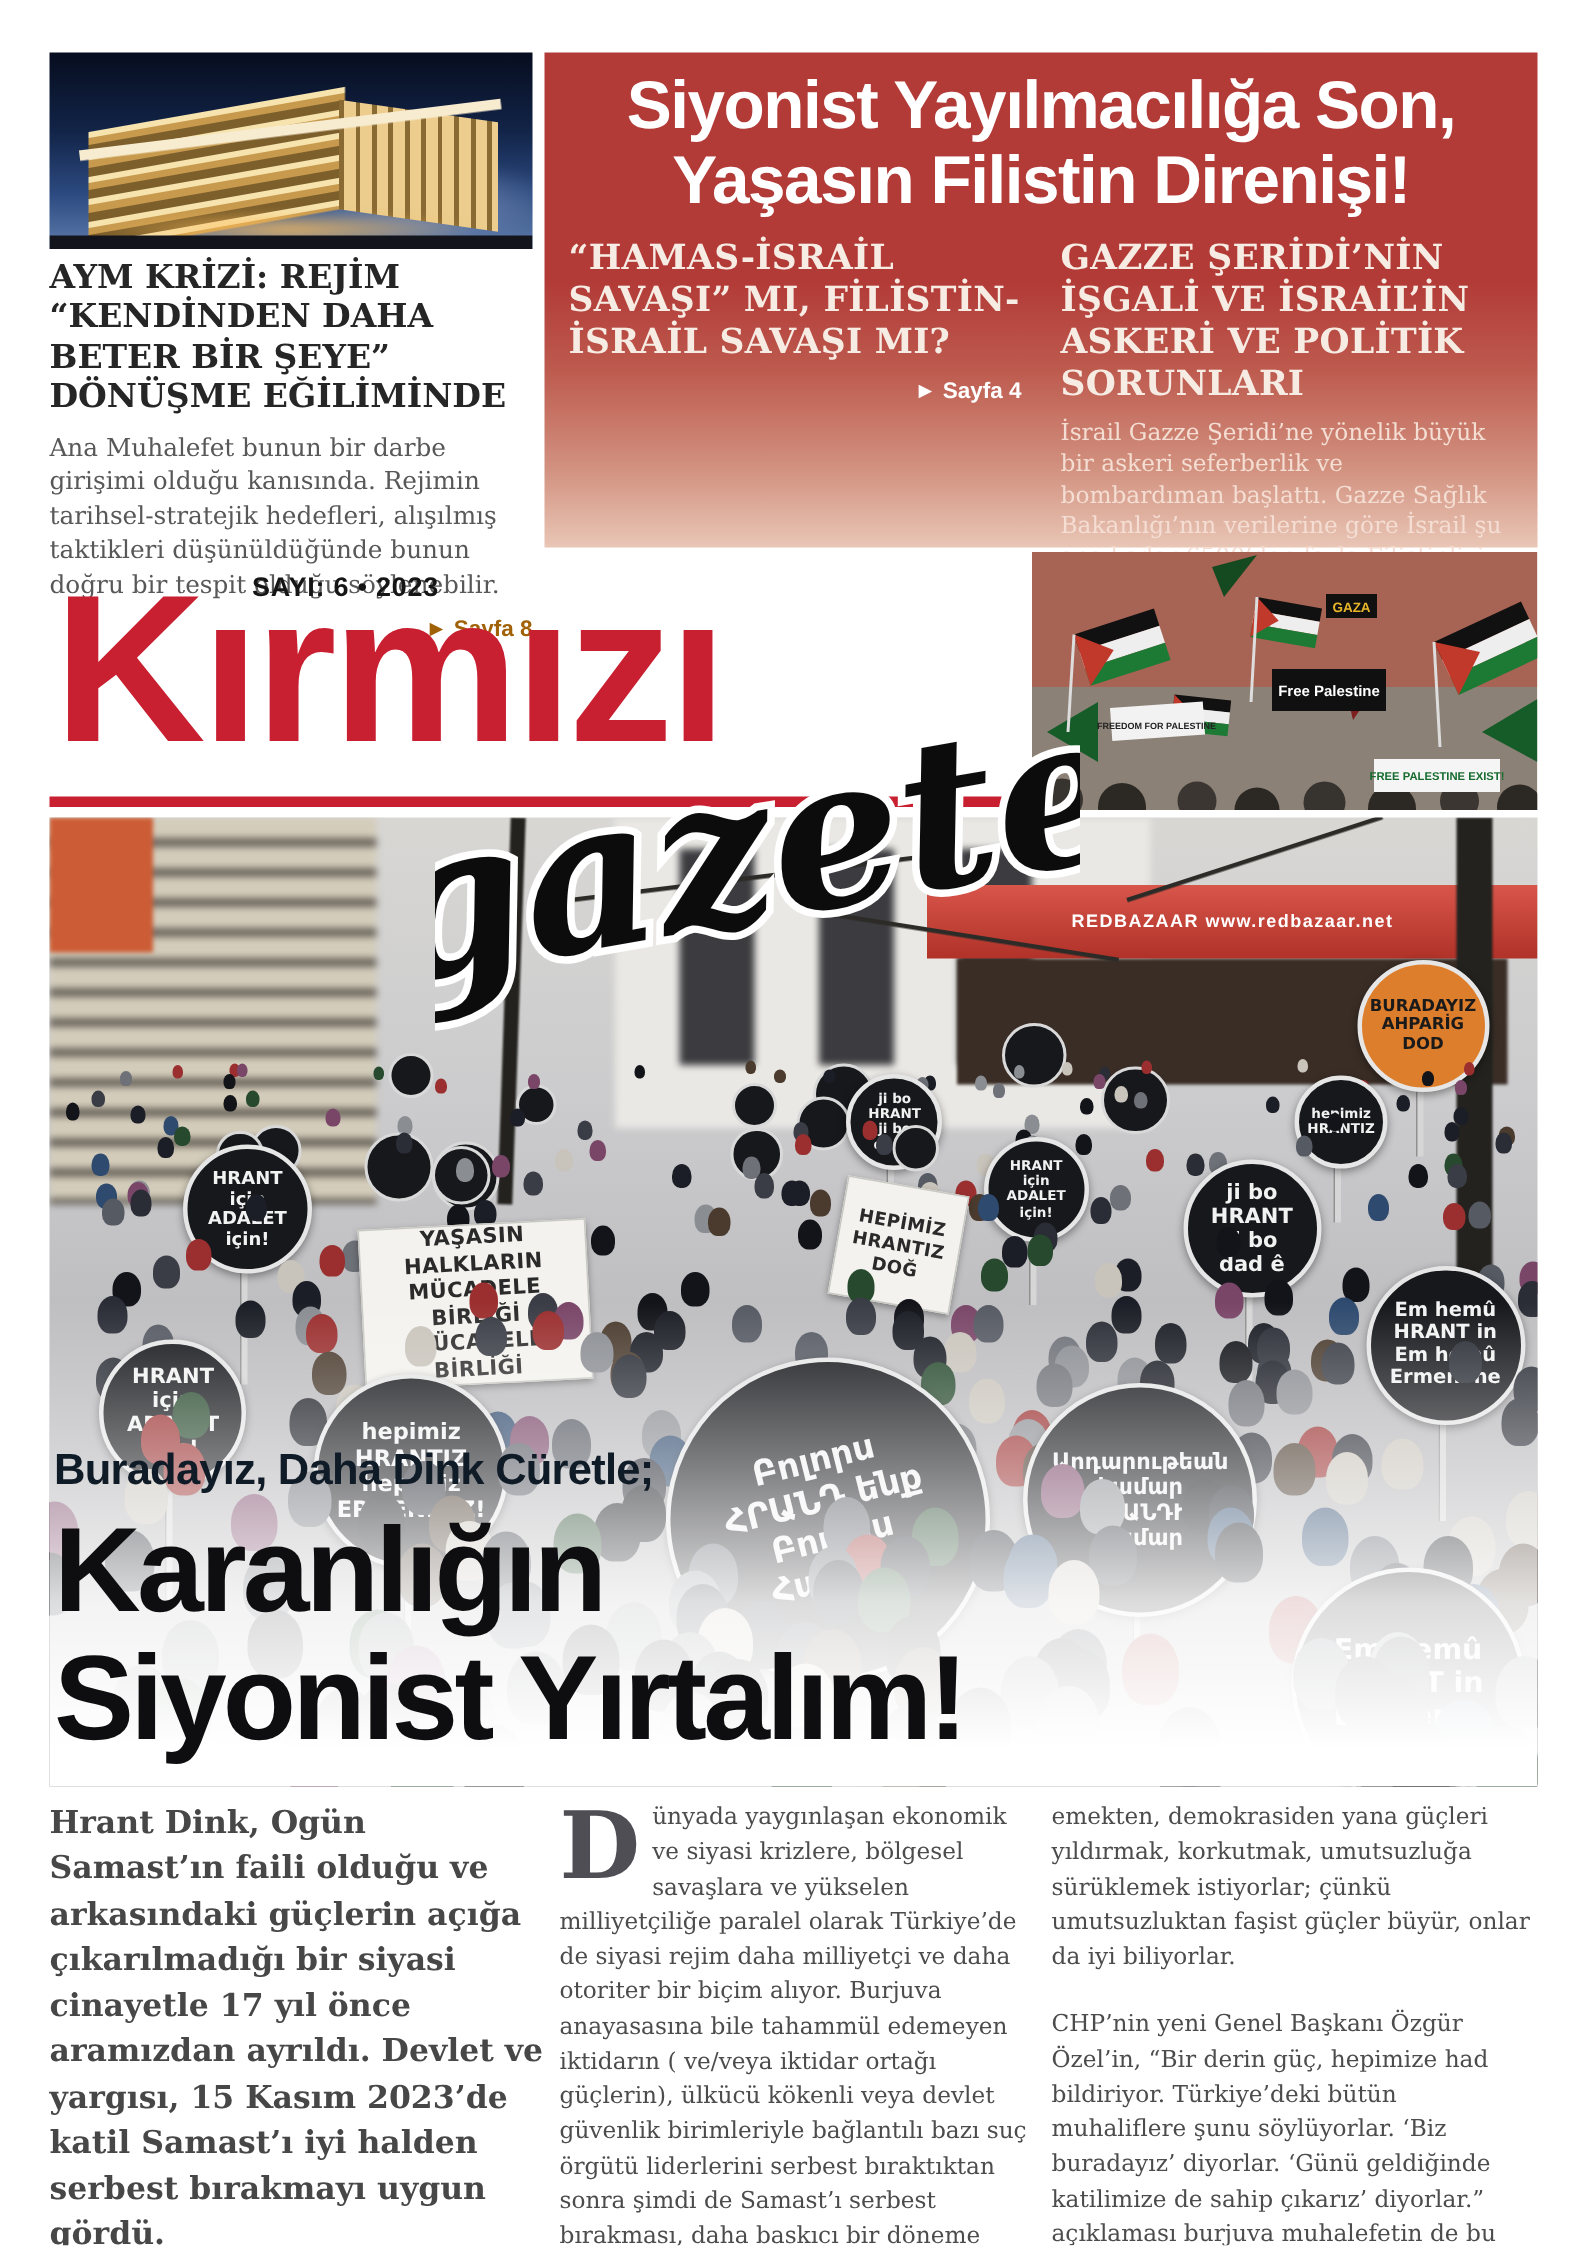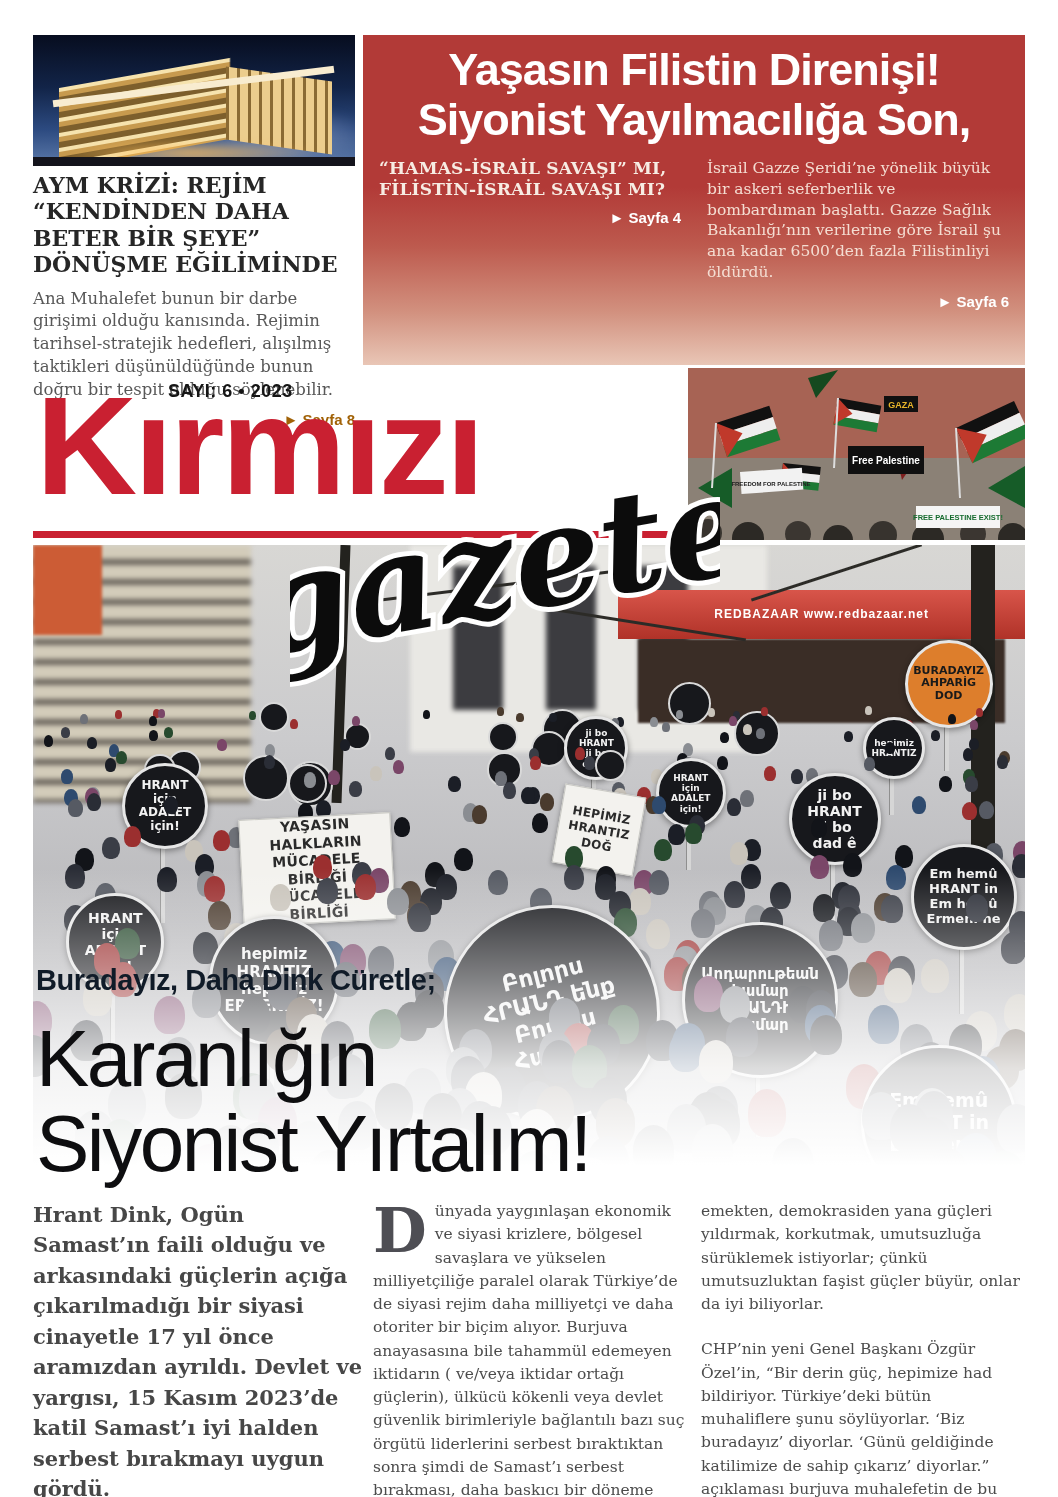--- a/index.html
+++ b/index.html
@@ -22,21 +22,21 @@
     background:radial-gradient(ellipse at center,rgba(255,190,90,.8),rgba(255,190,90,0) 70%);filter:blur(3px);}
   .aym-photo .ground{position:absolute;left:0;bottom:0;width:100%;height:9px;background:#14141c;}
   
   .red-block{position:absolute;left:363px;top:35px;width:662px;height:330px;
     background:linear-gradient(180deg,#b23a37 0%,#b23a37 46%,#bd5a4e 64%,#d2917f 84%,#e9c6b6 100%);}
   .banner-title{padding:10px 10px 0 10px;text-align:center;color:#fff;font-weight:bold;
     font-size:45px;line-height:1.1;letter-spacing:-1px;}
   .red-cols{display:flex;gap:26px;padding:14px 16px 0 16px;}
   .red-cols article{flex:1;}
   .red-cols h3{margin:0 0 8px 0;font-family:"DejaVu Serif",serif;font-weight:bold;
-    font-size:17px;line-height:1.22;color:#f7ece3;letter-spacing:.2px;}
+    font-size:23px;line-height:1.22;color:#f7ece3;letter-spacing:.2px;}
   .red-cols p{margin:0;font-family:"DejaVu Serif",serif;font-size:15.5px;line-height:1.34;color:#f4ddd2;}
   .pageref{font-weight:bold;font-size:15px;text-align:right;margin-top:10px;}
   .pageref.light{color:#ffffff;}
   .pageref.dark{color:#a16207;}
   
   .aym-article{position:absolute;left:33px;top:172px;width:322px;}
   .aym-article h2{margin:0;font-family:"DejaVu Serif",serif;font-weight:bold;font-size:22px;
     line-height:1.2;color:#262626;}
   .aym-article p{margin:10px 0 0 0;font-family:"DejaVu Serif",serif;font-size:16.5px;
     line-height:1.38;color:#585858;}
@@ -71,21 +71,21 @@
   .circlesign{background:#17181c;color:#f2f2f2;border:3px solid #e6e6e6;border-radius:50%;
     line-height:1.15;box-shadow:0 2px 6px rgba(0,0,0,.4);}
   .placard{background:#f3f2ee;color:#2a2a2a;border:1px solid #c9c9c4;line-height:1.25;
     box-shadow:0 2px 5px rgba(0,0,0,.35);letter-spacing:.3px;}
   .photo-fade{position:absolute;inset:0;z-index:2000;pointer-events:none;
     background:linear-gradient(180deg,rgba(255,255,255,0) 0%,rgba(255,255,255,0) 50%,
       rgba(255,255,255,.45) 67%,rgba(255,255,255,.85) 81%,#ffffff 96%);}
   
   .headline{position:absolute;left:36px;top:964px;z-index:6;}
   .kicker{font-size:29px;font-weight:bold;color:#101b28;letter-spacing:-.5px;}
-  .bigtitle{margin-top:20px;font-size:80px;font-weight:normal;color:#0e0e10;line-height:1.06;
+  .bigtitle{margin-top:8px;font-size:80px;font-weight:bold;color:#0e0e10;line-height:1.06;
     letter-spacing:-2.5px;}
   
   .lead-cols{position:absolute;left:33px;top:1200px;width:992px;display:grid;
     grid-template-columns:330px 318px 324px;column-gap:10px;}
   .col1{font-family:"DejaVu Serif",serif;font-size:21px;line-height:1.45;color:#474747;font-weight:bold;}
   .colsm{font-family:"DejaVu Serif",serif;font-size:15.5px;line-height:1.5;color:#4c4c4c;}
   .colsm p{margin:0 0 22px 0;}
   .dropcap{float:left;font-family:"DejaVu Serif",serif;font-size:62px;line-height:.82;
     font-weight:bold;color:#4e4e54;padding:6px 8px 0 0;}
 </style>
@@ -98,29 +98,30 @@
     <div class="cloud"></div>
     <div class="face1"></div>
     <div class="face2"></div>
     <div class="roof"></div>
     <div class="glow"></div>
     <div class="ground"></div>
   </div>
 
   <section class="red-block">
     <div class="banner-title">
+      <div>Siyonist Yayılmacılığa Son,</div>
       <div>Yaşasın Filistin Direnişi!</div>
-      <div>Siyonist Yayılmacılığa Son,</div>
     </div>
     <div class="red-cols">
       <article>
         <h3>“HAMAS-İSRAİL SAVAŞI” MI, FİLİSTİN-İSRAİL SAVAŞI MI?</h3>
         <div class="pageref light">► Sayfa 4</div>
       </article>
       <article>
+        <h3>GAZZE ŞERİDİ’NİN İŞGALİ VE İSRAİL’İN ASKERİ VE POLİTİK SORUNLARI</h3>
         <p>İsrail Gazze Şeridi’ne yönelik büyük bir askeri seferberlik ve bombardıman başlattı. Gazze Sağlık Bakanlığı’nın verilerine göre İsrail şu ana kadar 6500’den fazla Filistinliyi öldürdü.</p>
         <div class="pageref light">► Sayfa 6</div>
       </article>
     </div>
   </section>
 
   <article class="aym-article">
     <h2>AYM KRİZİ: REJİM “KENDİNDEN DAHA BETER BİR ŞEYE” DÖNÜŞME EĞİLİMİNDE</h2>
     <p>Ana Muhalefet bunun bir darbe girişimi olduğu kanısında. Rejimin tarihsel-stratejik hedefleri, alışılmış taktikleri düşünüldüğünde bunun doğru bir tespit olduğu söylenebilir.</p>
     <div class="pageref dark">► Sayfa 8</div>

